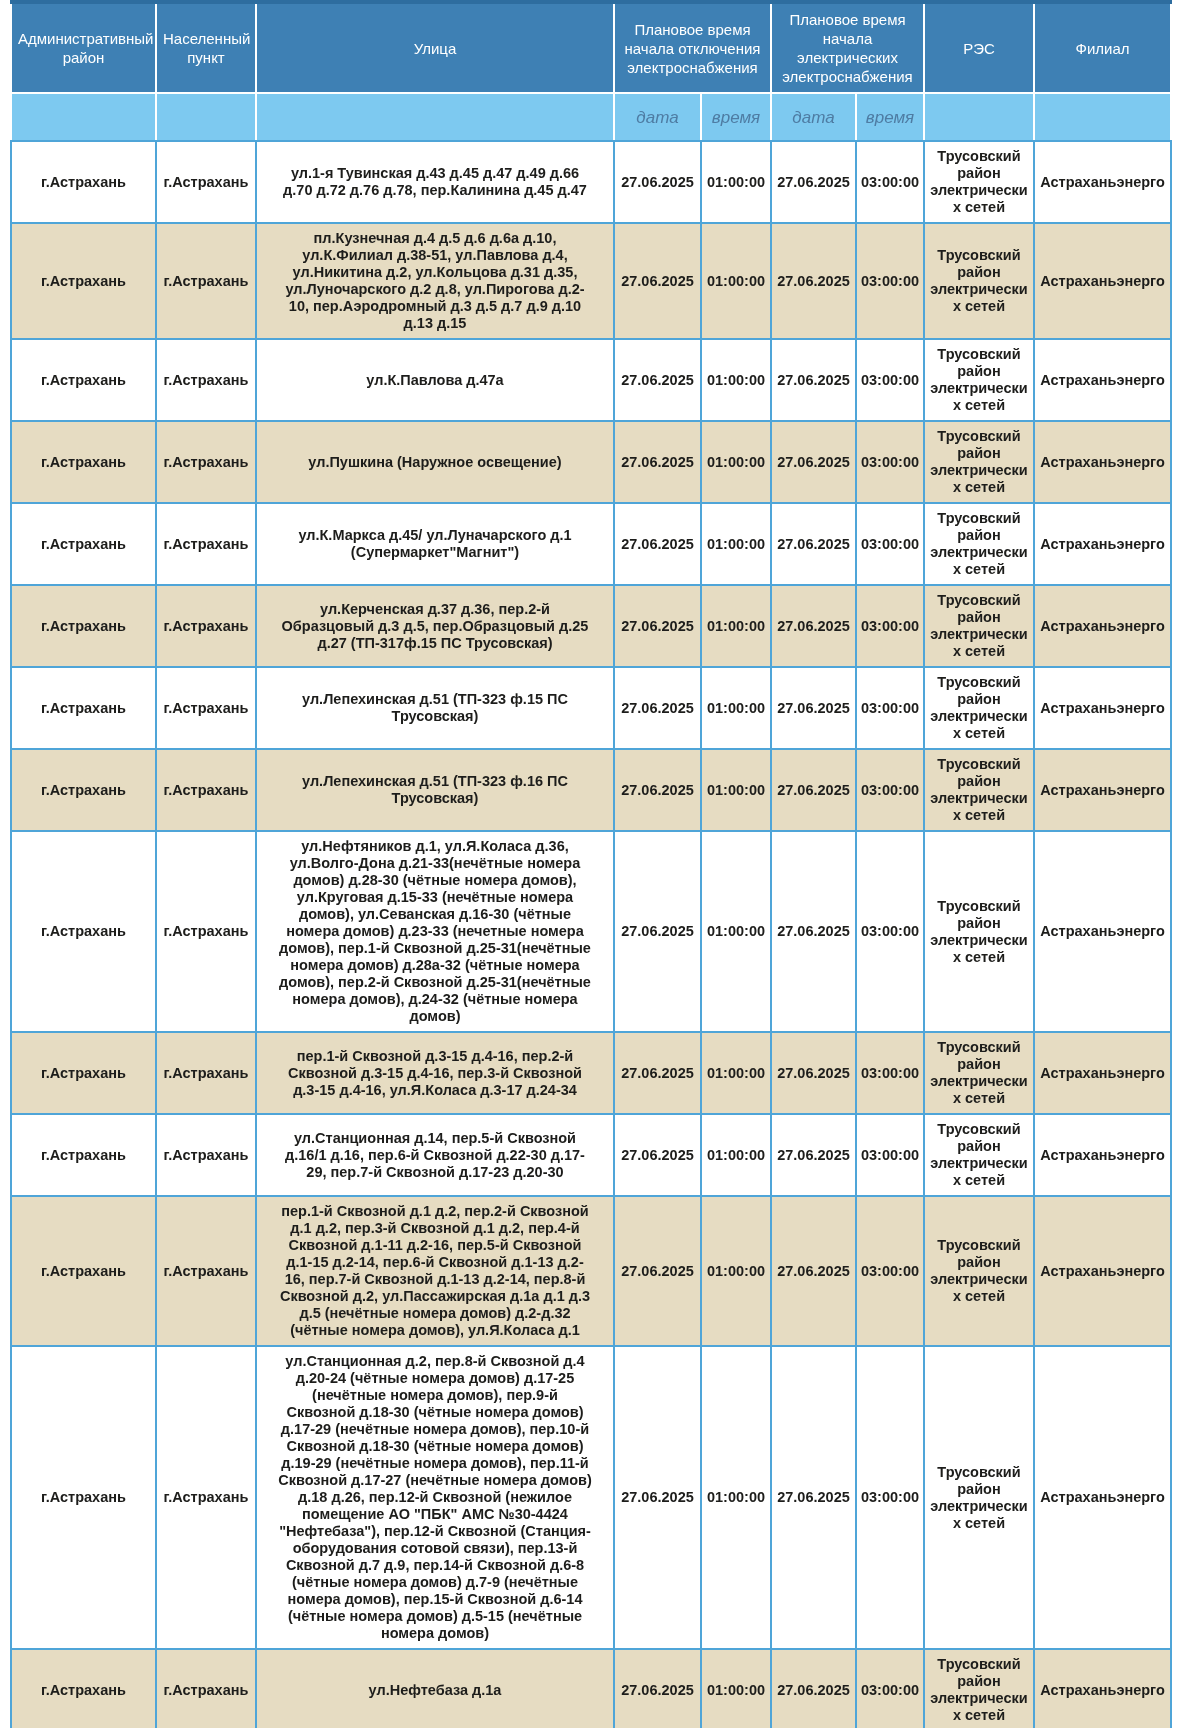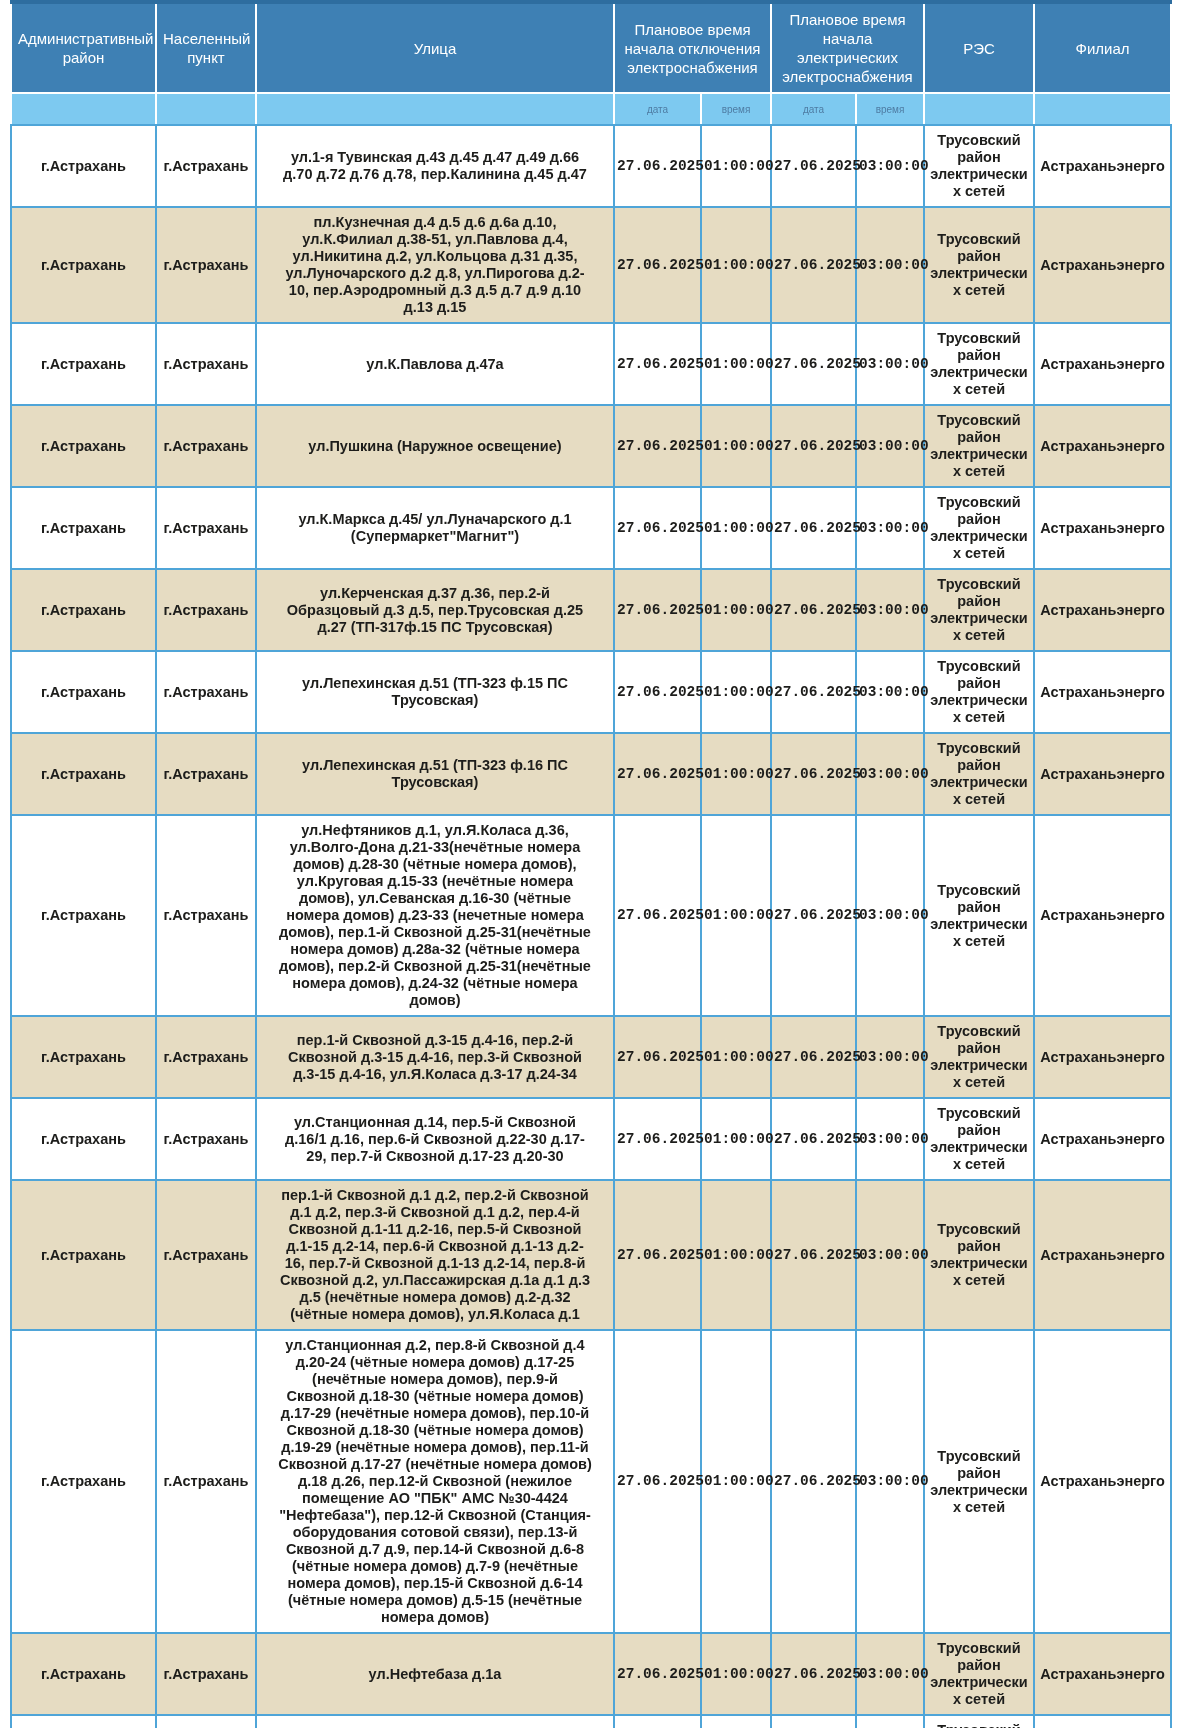--- a/index.html
+++ b/index.html
@@ -15,33 +15,33 @@
   .table-wrap{padding:0 9px 0 10px;}
   table.outage{border-collapse:collapse;width:1160px;table-layout:fixed;}
   thead th{
     background:var(--header-bg,#3e80b4);color:#fff;font-weight:400;
     font-size:15px;line-height:19px;border:2px solid #fff;
     border-top:4px solid var(--header-top-edge,#2e6d9f);
     height:84px;padding:2px 6px;text-align:center;vertical-align:middle;
   }
   thead tr.sub th{
     background:var(--subheader-bg,#7dc9f0);color:var(--subheader-text,#4e7ca3);
-    height:26px;font-size:10px;border:2px solid #fff;
+    height:26px;font-size:17px;border:2px solid #fff;
     border-bottom:2px solid var(--grid-border,#4fa5d8);border-top:2px solid #fff;
-    padding:2px 4px;font-weight:400;
+    padding:10px 4px;font-weight:400;font-style:italic;
   }
   tbody td{
     border:2px solid var(--grid-border,#4fa5d8);
     text-align:center;vertical-align:middle;
     font-size:14.5px;font-weight:600;color:var(--text,#1d1d1b);
     line-height:17px;padding:6px 4px;height:66px;background:var(--row-bg,#fff);
     word-wrap:break-word;
   }
   tbody tr:nth-child(even) td{background:var(--row-alt-bg,#e6dcc2);}
-  td.dt{white-space:nowrap;padding:6px 2px;font-family:Liberation Mono, monospace;}
+  td.dt{white-space:nowrap;padding:6px 2px;}
   td.street{padding:6px 20px;}
 </style>
 </head>
 <body>
 
 <div class="table-wrap">
   <table class="outage">
     <colgroup>
       <col style="width:145px">
         <col style="width:100px">
@@ -127,21 +127,21 @@
     <td class="dt">27.06.2025</td>
     <td class="dt">01:00:00</td>
     <td class="dt">27.06.2025</td>
     <td class="dt">03:00:00</td>
     <td>Трусовский район электрических сетей</td>
     <td>Астраханьэнерго</td>
   </tr>
         <tr>
     <td>г.Астрахань</td>
     <td>г.Астрахань</td>
-    <td class="street">ул.Керченская д.37 д.36, пер.2-й Образцовый д.3 д.5, пер.Трусовская д.25 д.27 (ТП-317ф.15 ПС Трусовская)</td>
+    <td class="street">ул.Керченская д.37 д.36, пер.2-й Образцовый д.3 д.5, пер.Образцовый д.25 д.27 (ТП-317ф.15 ПС Трусовская)</td>
     <td class="dt">27.06.2025</td>
     <td class="dt">01:00:00</td>
     <td class="dt">27.06.2025</td>
     <td class="dt">03:00:00</td>
     <td>Трусовский район электрических сетей</td>
     <td>Астраханьэнерго</td>
   </tr>
         <tr>
     <td>г.Астрахань</td>
     <td>г.Астрахань</td>

